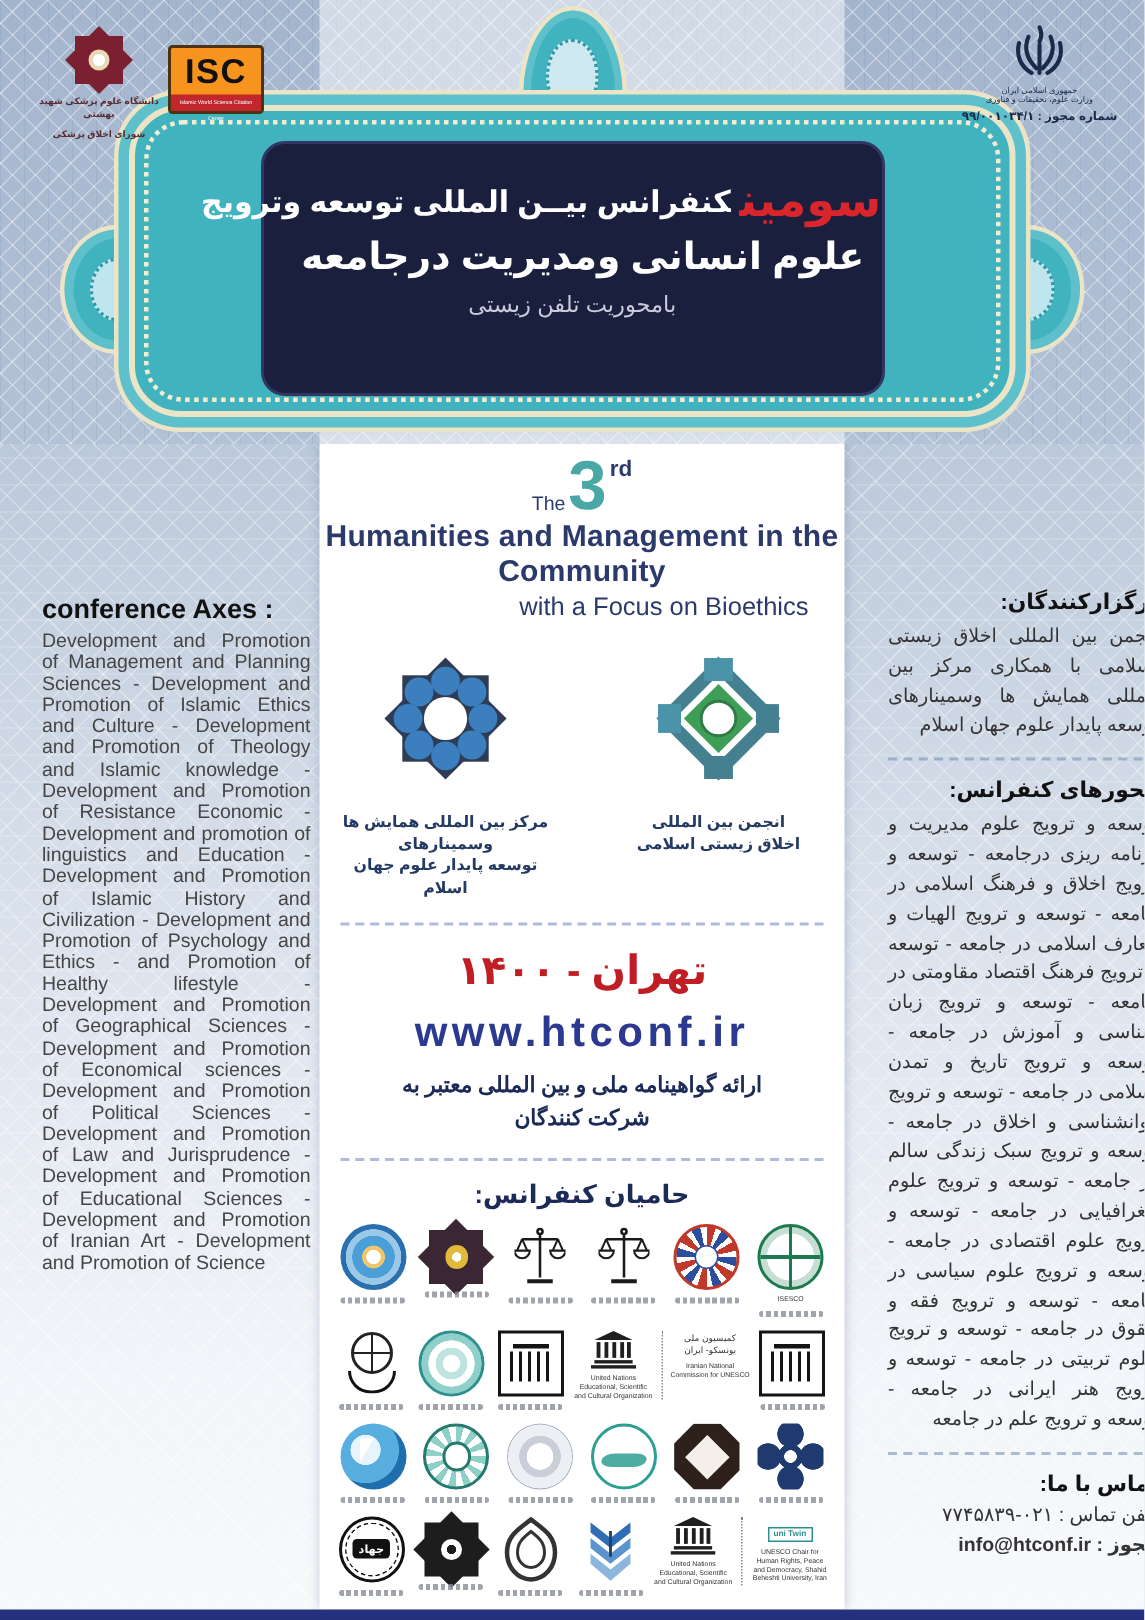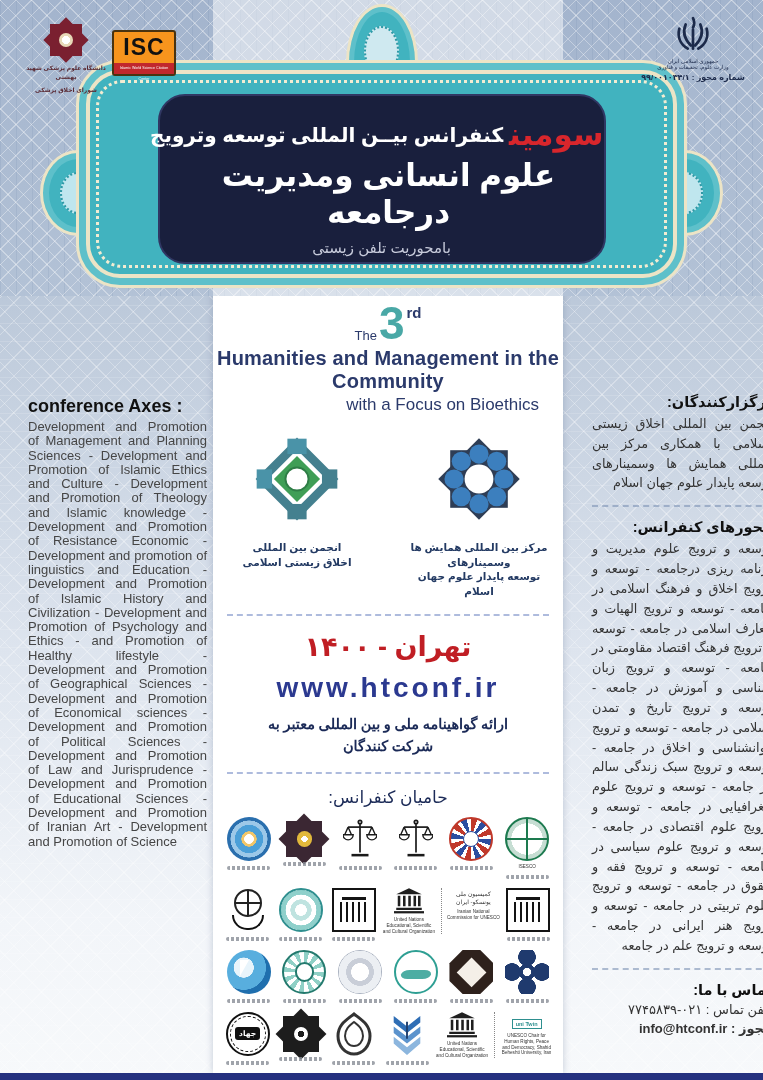--- a/index.html
+++ b/index.html
@@ -24,25 +24,25 @@
     background:#41b3bf;border:3px solid #ece4c6;border-radius:50% 50% 46% 46%/62% 62% 38% 38%;
     box-shadow:inset 0 0 0 5px #5ec0ca;}
   .finial::after{content:'';position:absolute;inset:22% 24%;background:#cfe9f0;border-radius:50%;border:2px dotted #2e99a6;}
   .medallion{position:absolute;top:150px;width:70px;height:80px;background:#41b3bf;border:3px solid #ece4c6;
     border-radius:50%;box-shadow:inset 0 0 0 6px #5ec0ca;}
   .medallion::after{content:'';position:absolute;inset:24%;background:#bfe6ee;border-radius:50%;border:2px dotted #2e99a6;}
   .med-l{left:40px}.med-r{right:40px}
   .frame{position:absolute;left:86px;top:70px;width:583px;height:200px;background:#41b3bf;border-radius:34px;
     border:4px solid #ece4c6;box-shadow:0 0 0 7px #5ec0ca,0 0 0 10px #ece4c6,0 2px 10px rgba(30,50,80,.35);}
   .frame::before{content:'';position:absolute;inset:6px;border:3px dotted #f3ecd2;border-radius:26px;}
-  .navy{position:absolute;left:50%;top:94px;transform:translateX(-50%);width:448px;height:170px;background:#191f3d;
-    border-radius:27px;border:2px solid #303763;z-index:4;text-align:center;direction:rtl;color:#fff;padding-top:20px;box-sizing:border-box;}
+  .navy{position:absolute;left:50%;top:94px;transform:translateX(-50%);width:416px;height:170px;background:#191f3d;
+    border-radius:16px;border:2px solid #303763;z-index:4;text-align:center;direction:rtl;color:#fff;padding-top:20px;box-sizing:border-box;}
   .nl1{font-size:20px;font-weight:bold;white-space:nowrap;}
   .nl1 .red{color:#d8262c;font-size:31px;vertical-align:-3px;margin-left:6px;}
-  .nl2{font-size:31px;font-weight:bold;margin-top:4px;padding-left:14px;}
+  .nl2{font-size:25px;font-weight:bold;margin-top:4px;padding-left:14px;}
   .nl3{font-size:15px;color:#c7cbdb;margin-top:8px;}
   
   .univ{position:absolute;left:24px;top:20px;width:84px;text-align:center;z-index:4;color:#5a2a33;}
   .star8{position:relative;width:40px;height:40px;margin:0 auto;}
   .star8 .sq,.star8 .sq2{position:absolute;inset:4px;background:#7a2030;}
   .star8 .sq2{transform:rotate(45deg);}
   .star8 .ctr{position:absolute;inset:32%;background:radial-gradient(circle,#fff 0 40%,#e8d9b8 41%);border-radius:50%;z-index:1;}
   .univ .cap{font-size:6px;line-height:1.5;margin-top:4px;font-weight:bold;}
   .isc{position:absolute;left:112px;top:30px;width:64px;height:46px;background:#f7941d;border:2px solid #4a3310;
     border-radius:3px;z-index:4;text-align:center;box-sizing:border-box;}
@@ -64,21 +64,21 @@
   .el1{font-size:13.5px;margin-top:3px;}
   .el2{font-size:20px;font-weight:bold;margin-top:4px;letter-spacing:.2px;}
   .el3{font-size:17px;text-align:right;margin:2px 24px 0 0;}
   .orgrow{display:flex;justify-content:center;gap:44px;margin-top:16px;}
   .org{width:138px;text-align:center;}
   .org .cap{font-size:10.5px;font-weight:bold;color:#233a63;line-height:1.4;margin-top:9px;direction:rtl;}
   .dash{border-top:2px dashed #6d84c2;opacity:.55;margin:15px 14px 0;}
   .city{font-size:27px;font-weight:bold;color:#c01e24;margin-top:15px;direction:rtl;}
   .site{font-size:28px;font-weight:bold;color:#2b3990;letter-spacing:3px;margin-top:9px;}
   .cert{font-size:14.5px;font-weight:bold;color:#1b2a57;margin-top:10px;line-height:1.5;direction:rtl;font-family:Liberation Serif, serif;}
-  .sp-head{font-size:17px;font-weight:normal;color:#1b2a57;margin-top:13px;direction:rtl;}
+  .sp-head{font-size:17px;font-weight:bold;color:#1b2a57;margin-top:13px;direction:rtl;}
   
   .s-grid{margin-top:4px;padding:0 8px;}
   .s-row{display:flex;justify-content:space-around;align-items:flex-start;margin-top:9px;}
   .s-cell{flex:0 0 auto;width:50px;}
   .s-cell.wide{width:118px;}
   .glyph{width:44px;height:44px;position:relative;margin:0 auto;}
   .squig{height:4px;margin:5px auto 0;width:86%;background:repeating-linear-gradient(90deg,#888d96 0 3px,transparent 3px 5px);border-radius:2px;opacity:.8;}
   .cap-text{font-size:4.6px;line-height:1.25;color:#333;margin-top:3px;text-align:center;}
   .g-flower-blue{border-radius:50%;background:radial-gradient(circle,#fff 0 15%,#f0c66a 16% 24%,#4a9fd8 25% 45%,#9cc8e8 46% 59%,#2a6fae 60% 74%,#cfe4f4 75%);}
   .g-star8-dark{width:36px;height:36px;margin-top:4px;background:#3b2733;}
@@ -200,52 +200,52 @@
           <span class="ord">rd</span>
         </span>
       </div>
       <div class="el2">Humanities and Management in the Community</div>
       <div class="el3">with a Focus on Bioethics</div>
     </div>
 
     <div class="orgrow">
       <div class="org">
         <svg width="96" height="96" viewBox="0 0 100 100">
-          <rect x="24" y="24" width="52" height="52" fill="none" stroke="#44808f" stroke-width="9" transform="rotate(45 50 50)"></rect>
-          <rect x="33" y="33" width="34" height="34" fill="#3f9e56" transform="rotate(45 50 50)"></rect>
-          <rect x="8" y="40" width="16" height="20" fill="#4a93a8"></rect>
-          <rect x="76" y="40" width="16" height="20" fill="#44808f"></rect>
-          <rect x="40" y="8" width="20" height="16" fill="#4a93a8"></rect>
-          <rect x="40" y="76" width="20" height="16" fill="#44808f"></rect>
-          <circle cx="50" cy="50" r="12" fill="#fff" stroke="#2e7d46" stroke-width="2"></circle>
-        </svg>
-        <div class="cap">
-          <span>انجمن بین المللی</span><br><span>اخلاق زیستی اسلامی</span>
-        </div>
-      </div>
-      <div class="org">
-        <svg width="96" height="96" viewBox="0 0 100 100">
           <g fill="#2e3d55">
             <rect x="20" y="20" width="60" height="60"></rect>
             <rect x="20" y="20" width="60" height="60" transform="rotate(45 50 50)"></rect>
           </g>
           <g fill="#3c7fbe">
             <circle cx="76" cy="50" r="10"></circle>
               <circle cx="68.4" cy="68.4" r="10"></circle>
               <circle cx="50" cy="76" r="10"></circle>
             <circle cx="31.6" cy="68.4" r="10"></circle>
               <circle cx="24" cy="50" r="10"></circle>
               <circle cx="31.6" cy="31.6" r="10"></circle>
             <circle cx="50" cy="24" r="10"></circle>
               <circle cx="68.4" cy="31.6" r="10"></circle>
           </g>
           <circle cx="50" cy="50" r="15" fill="#fff"></circle>
         </svg>
         <div class="cap">
           <span>مرکز بین المللی همایش ها وسمینارهای</span><br><span>توسعه پایدار علوم جهان اسلام</span>
+        </div>
+      </div>
+      <div class="org">
+        <svg width="96" height="96" viewBox="0 0 100 100">
+          <rect x="24" y="24" width="52" height="52" fill="none" stroke="#44808f" stroke-width="9" transform="rotate(45 50 50)"></rect>
+          <rect x="33" y="33" width="34" height="34" fill="#3f9e56" transform="rotate(45 50 50)"></rect>
+          <rect x="8" y="40" width="16" height="20" fill="#4a93a8"></rect>
+          <rect x="76" y="40" width="16" height="20" fill="#44808f"></rect>
+          <rect x="40" y="8" width="20" height="16" fill="#4a93a8"></rect>
+          <rect x="40" y="76" width="20" height="16" fill="#44808f"></rect>
+          <circle cx="50" cy="50" r="12" fill="#fff" stroke="#2e7d46" stroke-width="2"></circle>
+        </svg>
+        <div class="cap">
+          <span>انجمن بین المللی</span><br><span>اخلاق زیستی اسلامی</span>
         </div>
       </div>
     </div>
 
     <div class="dash"></div>
     <div class="city">تهران - ۱۴۰۰</div>
     <div class="site">www.htconf.ir</div>
     <div class="cert">
       <span>ارائه گواهینامه ملی و بین المللی معتبر به</span><br><span>شرکت کنندگان</span>
     </div>

